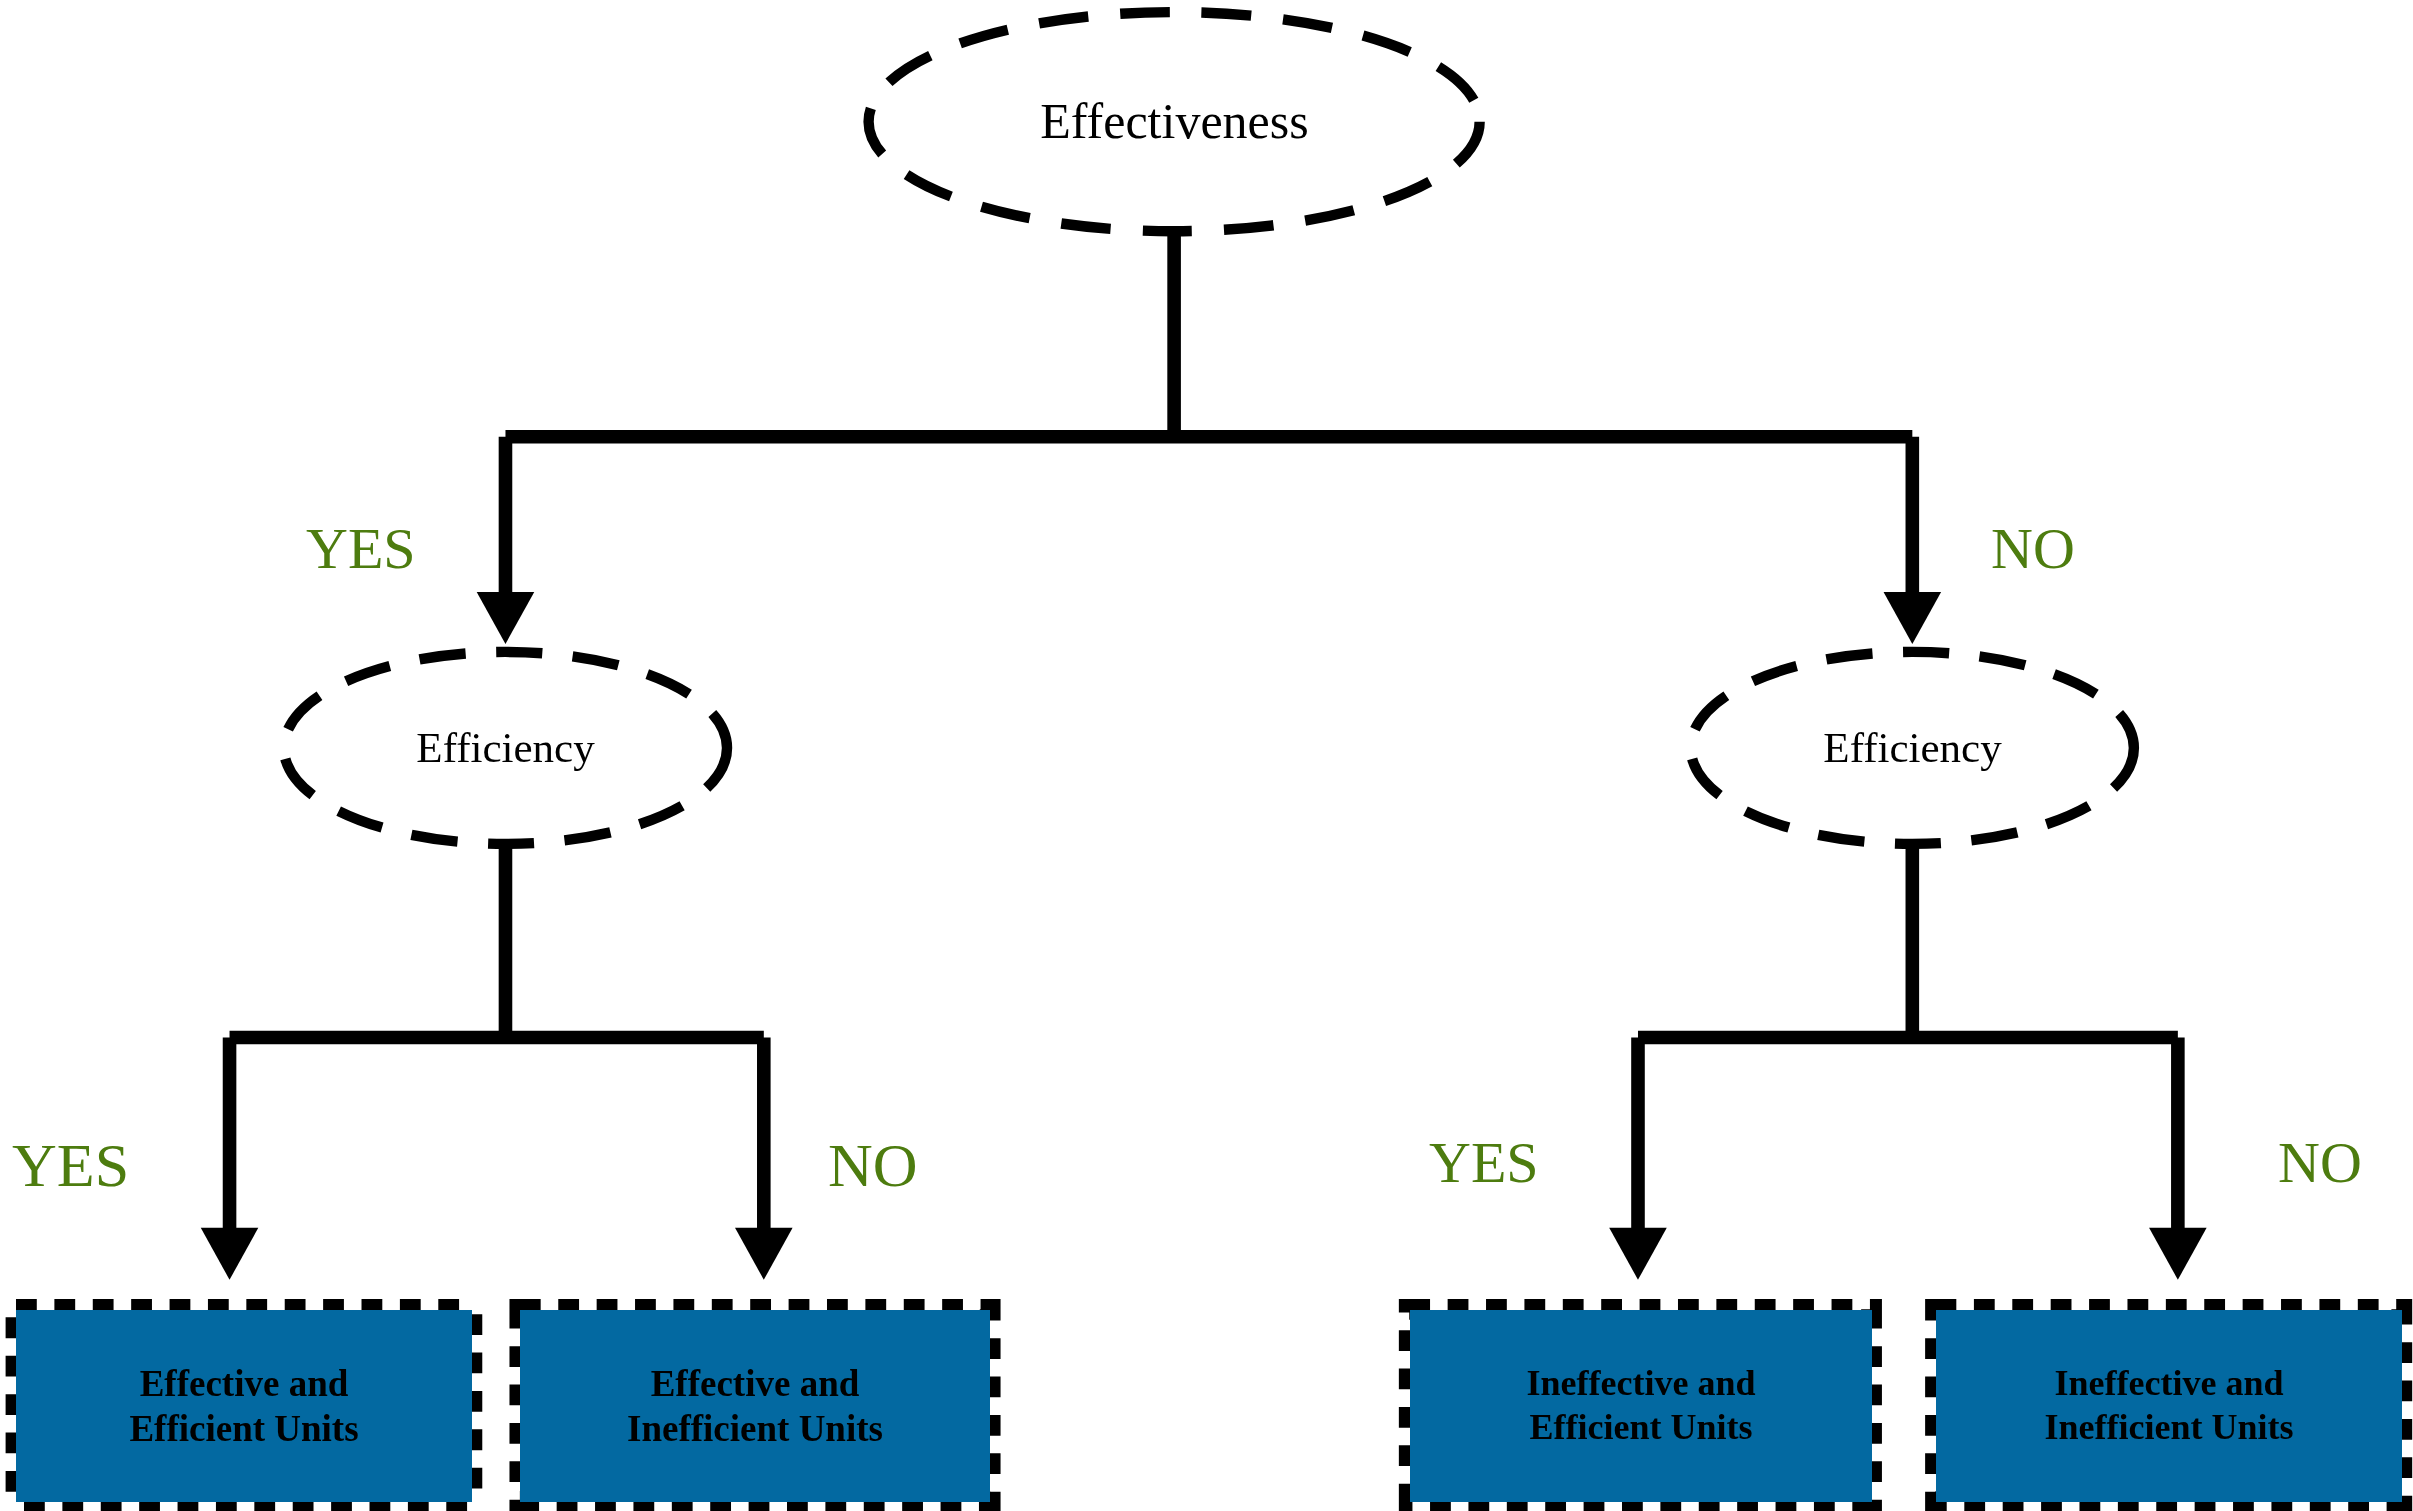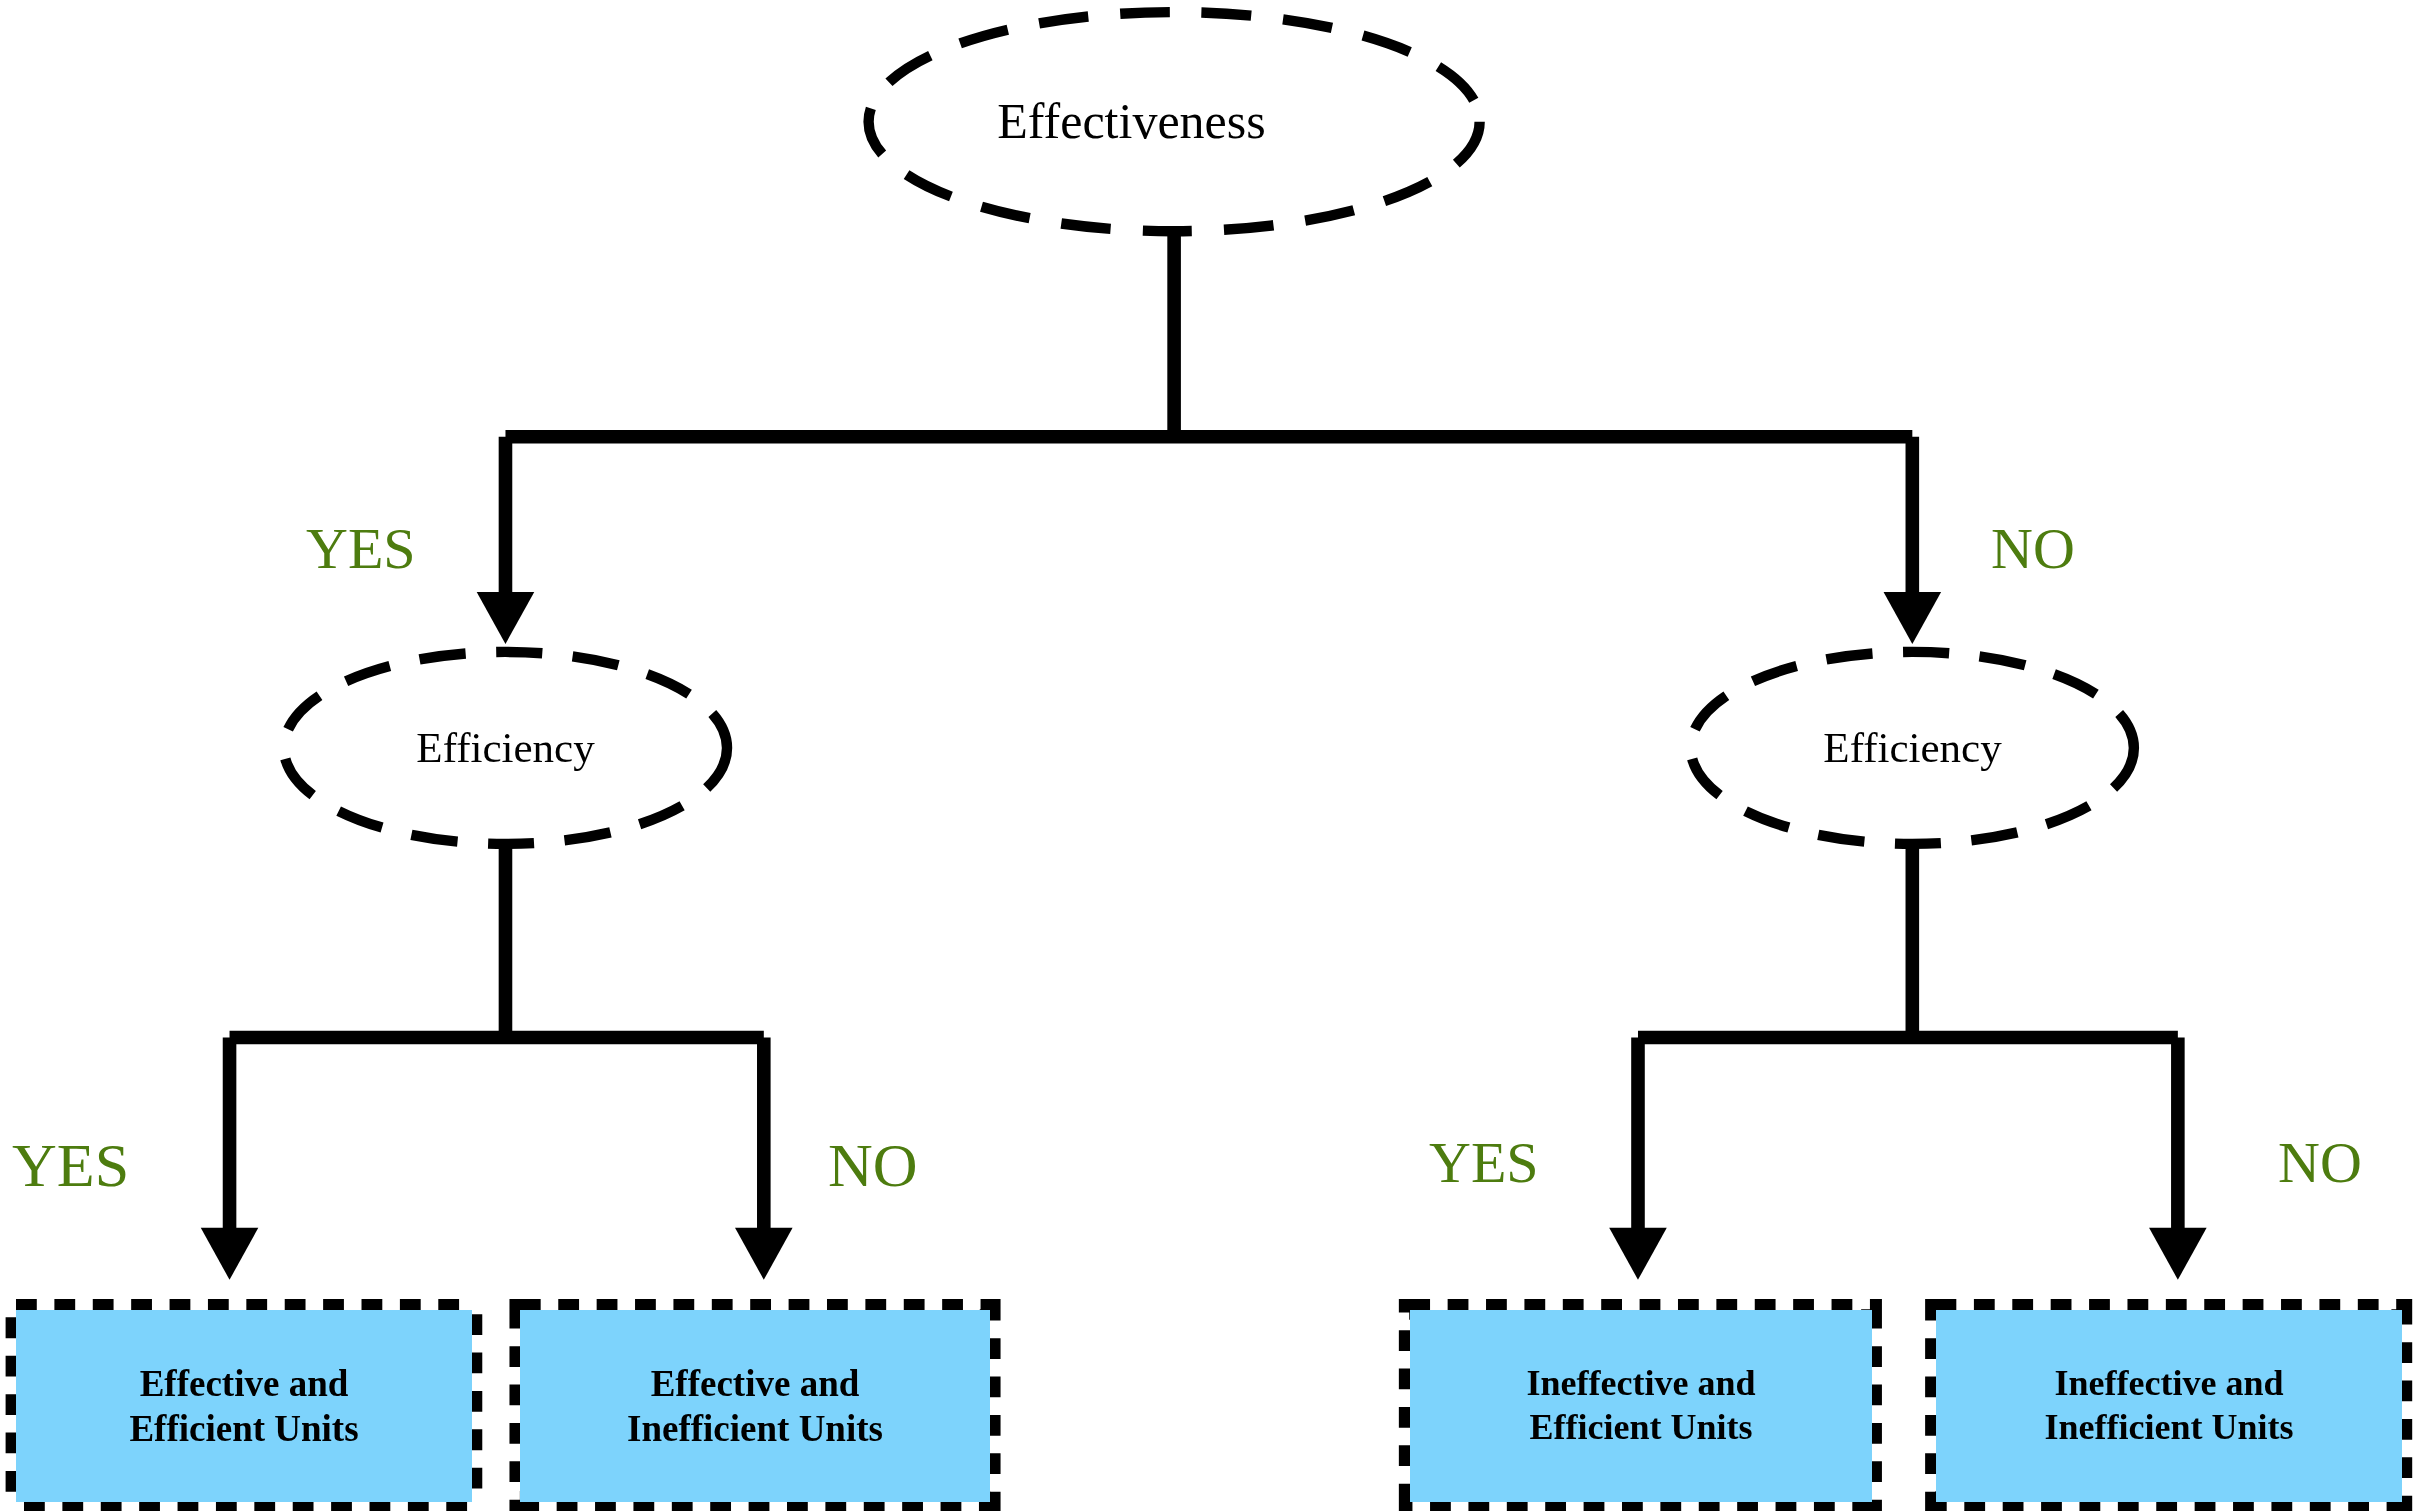--- a/index.html
+++ b/index.html
@@ -36,21 +36,21 @@
     text-align: center;
     line-height: 1.05;
     white-space: nowrap;
   }
   .leaf-box {
     position: absolute;
     box-sizing: border-box;
     display: flex;
     align-items: center;
     justify-content: center;
-    background: #7dd3fc;
+    background: #0369a1;
   }
   .leaf-box .leaf-text {
     color: #000000;
     text-align: center;
     line-height: 1.22;
     font-weight: 700;
   }
   .edge-label {
     position: absolute;
     color: #4d7c0f;
@@ -101,21 +101,21 @@
 
     <rect x="20" y="1637" width="570" height="240" fill="#ffffff" stroke="#000000" stroke-width="26" stroke-dasharray="26 22" stroke-linecap="butt"></rect>
 
     <rect x="650" y="1637" width="588" height="240" fill="#ffffff" stroke="#000000" stroke-width="26" stroke-dasharray="26 22" stroke-linecap="butt"></rect>
 
     <rect x="1762" y="1637" width="578" height="240" fill="#ffffff" stroke="#000000" stroke-width="26" stroke-dasharray="26 22" stroke-linecap="butt"></rect>
 
     <rect x="2420" y="1637" width="583" height="240" fill="#ffffff" stroke="#000000" stroke-width="26" stroke-dasharray="26 22" stroke-linecap="butt"></rect>
   </svg>
 
-  <div class="node-ellipse" style="left:826px; top:12px; width:611px; height:219px;">
+  <div class="node-ellipse" style="left:869px; top:12px; width:611px; height:219px;">
     <span class="node-text" style="font-size:50px;">Effectiveness</span>
   </div>
 
   <div class="node-ellipse" style="left:284px; top:652px; width:443px; height:192px;">
     <span class="node-text" style="font-size:43px;">Efficiency</span>
   </div>
 
   <div class="node-ellipse" style="left:1691px; top:652px; width:443px; height:192px;">
     <span class="node-text" style="font-size:43px;">Efficiency</span>
   </div>

